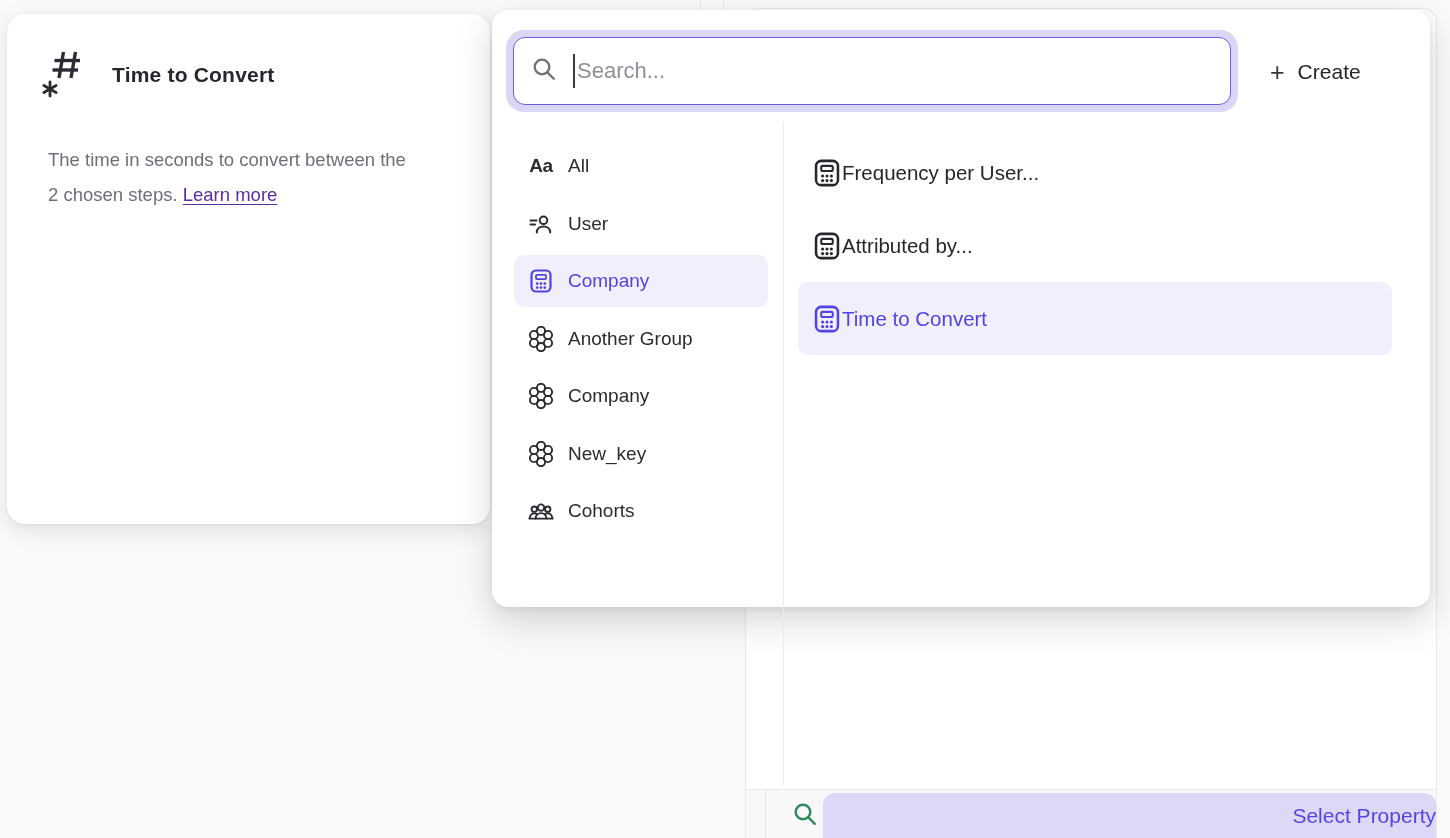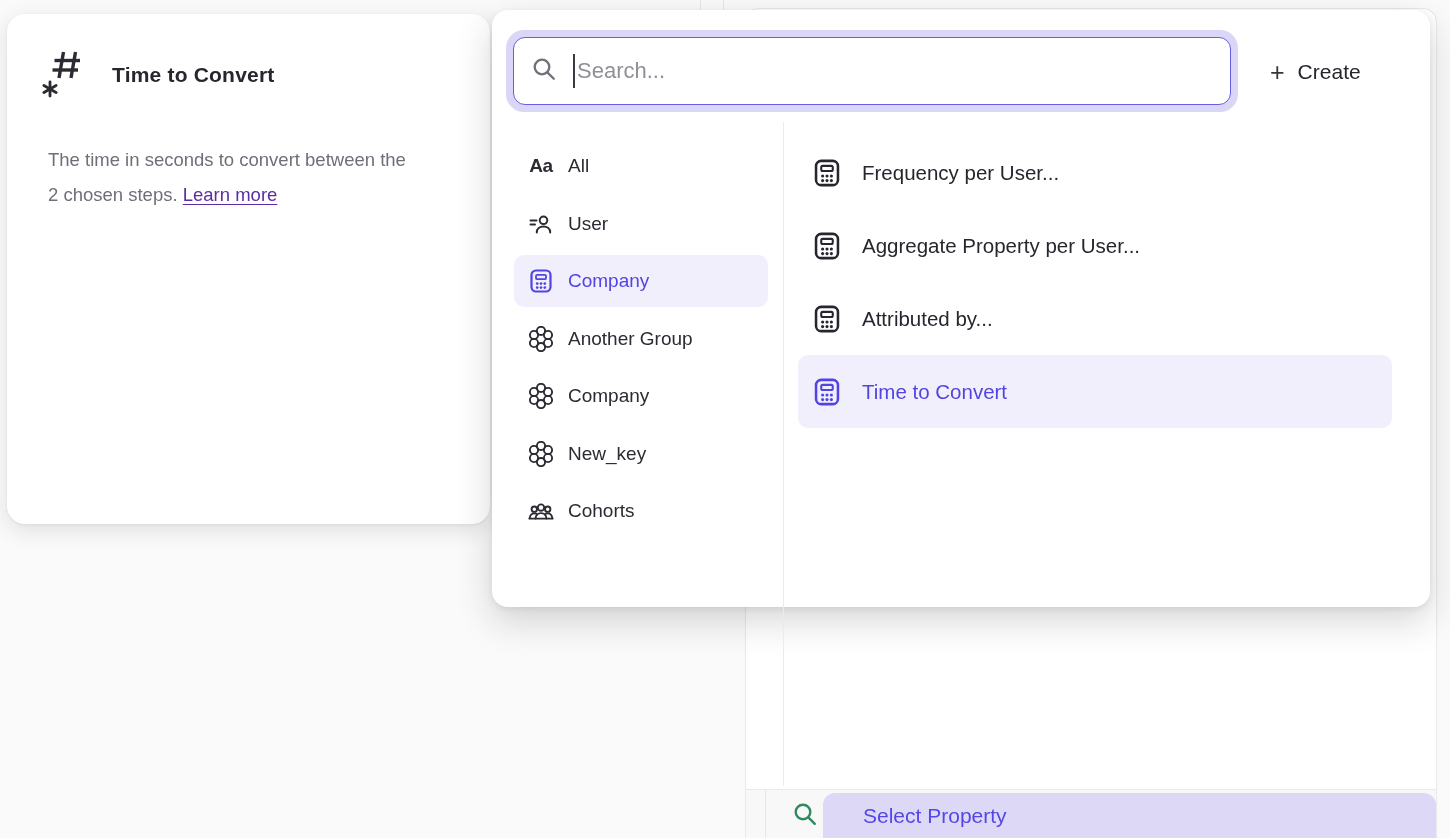--- a/index.html
+++ b/index.html
@@ -20,21 +20,21 @@
   .bottom-strip {
     position:absolute; left:0; right:0; top:780px; bottom:0;
     background:#f8f8f8; border-top:1px solid #e9e9ec;
   }
   .strip-vline { position:absolute; left:19px; top:0; bottom:0; width:1px; background:#e6e6ea; }
   .strip-search { position:absolute; left:46px; top:11px; color:var(--green,#2e8b5e); }
   .select-property-row {
     position:absolute; left:77px; right:0; top:3px; bottom:0;
     background:var(--select-bg,#dcd8f6); border-radius:12px 12px 0 0;
     display:flex; align-items:center; padding-left:40px;
-    color:var(--select-text,#5646e6); font-size:21px; font-weight:500;
+    color:var(--select-text,#5646e6); font-size:21px; font-weight:500;justify-content:flex-end;
   }
   
   .tooltip-card {
     position:absolute; left:7px; top:14px; width:483px; height:510px;
     background:#fff; border-radius:18px;
     box-shadow:0 6px 22px rgba(25,25,35,.12), 0 1px 3px rgba(25,25,35,.06);
   }
   .tooltip-head { position:absolute; left:35px; top:34px; display:flex; align-items:center; gap:28px; }
   .hash-icon { color:#2b2b33; display:block; }
   .tooltip-title { font-size:21px; font-weight:700; color:#26262e; letter-spacing:.2px; }
@@ -88,21 +88,21 @@
   .cat-row.selected { background:var(--sel-bg,#f1effb); color:var(--accent,#5244e2); }
   .cat-row.selected .icon { color:var(--accent,#5244e2); }
   .aa-glyph { font-size:19px; font-weight:600; letter-spacing:-.5px; }
   
   .result-list { position:absolute; left:306px; top:126px; width:594px; }
   .result-row {
     height:73px; display:flex; align-items:center; padding-left:14px;
     border-radius:10px; cursor:pointer; font-size:20.5px; color:#26262e;
   }
   .result-row .icon { width:30px; height:30px; display:flex; align-items:center; justify-content:center; color:#26262e; flex:none; }
-  .result-row .label { margin-left:20px; white-space:nowrap;text-align:center; }
+  .result-row .label { white-space:nowrap;text-align:center; }
   .result-row.selected { background:var(--sel-bg,#f1effb); color:var(--accent,#5244e2); }
   .result-row.selected .icon { color:var(--accent,#5244e2); }
 </style>
 </head>
 <body>
 
 <div class="bg-vline" style="left:700px; top:0; height:14px;"></div>
 <div class="bg-vline" style="left:723px; top:0; height:14px;"></div>
 <div class="bg-card">
   <div class="bottom-strip">
@@ -262,46 +262,31 @@
             <rect x="3.5" y="2.5" width="19" height="21" rx="4.5" stroke="currentColor" stroke-width="2.2"></rect>
             <rect x="8" y="6.8" width="10" height="4.4" rx="1.3" stroke="currentColor" stroke-width="1.8"></rect>
             <circle cx="9.2" cy="15.6" r="1.35" fill="currentColor"></circle>
             <circle cx="13" cy="15.6" r="1.35" fill="currentColor"></circle>
             <circle cx="16.8" cy="15.6" r="1.35" fill="currentColor"></circle>
             <circle cx="9.2" cy="19.6" r="1.35" fill="currentColor"></circle>
             <circle cx="13" cy="19.6" r="1.35" fill="currentColor"></circle>
             <circle cx="16.8" cy="19.6" r="1.35" fill="currentColor"></circle>
           </svg>
         </span>
-        <span class="label">Aggregate Property per User...</span>
-      </div>
-      <div class="result-row">
+        <span class="label">Attributed by...</span>
+      </div>
+      <div class="result-row selected">
         <span class="icon">
           <svg width="30" height="30" viewBox="0 0 26 26" fill="none">
             <rect x="3.5" y="2.5" width="19" height="21" rx="4.5" stroke="currentColor" stroke-width="2.2"></rect>
             <rect x="8" y="6.8" width="10" height="4.4" rx="1.3" stroke="currentColor" stroke-width="1.8"></rect>
             <circle cx="9.2" cy="15.6" r="1.35" fill="currentColor"></circle>
             <circle cx="13" cy="15.6" r="1.35" fill="currentColor"></circle>
             <circle cx="16.8" cy="15.6" r="1.35" fill="currentColor"></circle>
             <circle cx="9.2" cy="19.6" r="1.35" fill="currentColor"></circle>
             <circle cx="13" cy="19.6" r="1.35" fill="currentColor"></circle>
             <circle cx="16.8" cy="19.6" r="1.35" fill="currentColor"></circle>
           </svg>
         </span>
-        <span class="label">Attributed by...</span>
-      </div>
-      <div class="result-row selected">
-        <span class="icon">
-          <svg width="30" height="30" viewBox="0 0 26 26" fill="none">
-            <rect x="3.5" y="2.5" width="19" height="21" rx="4.5" stroke="currentColor" stroke-width="2.2"></rect>
-            <rect x="8" y="6.8" width="10" height="4.4" rx="1.3" stroke="currentColor" stroke-width="1.8"></rect>
-            <circle cx="9.2" cy="15.6" r="1.35" fill="currentColor"></circle>
-            <circle cx="13" cy="15.6" r="1.35" fill="currentColor"></circle>
-            <circle cx="16.8" cy="15.6" r="1.35" fill="currentColor"></circle>
-            <circle cx="9.2" cy="19.6" r="1.35" fill="currentColor"></circle>
-            <circle cx="13" cy="19.6" r="1.35" fill="currentColor"></circle>
-            <circle cx="16.8" cy="19.6" r="1.35" fill="currentColor"></circle>
-          </svg>
-        </span>
         <span class="label">Time to Convert</span>
       </div>
     </div>
 </div>
 
 </body></html>

